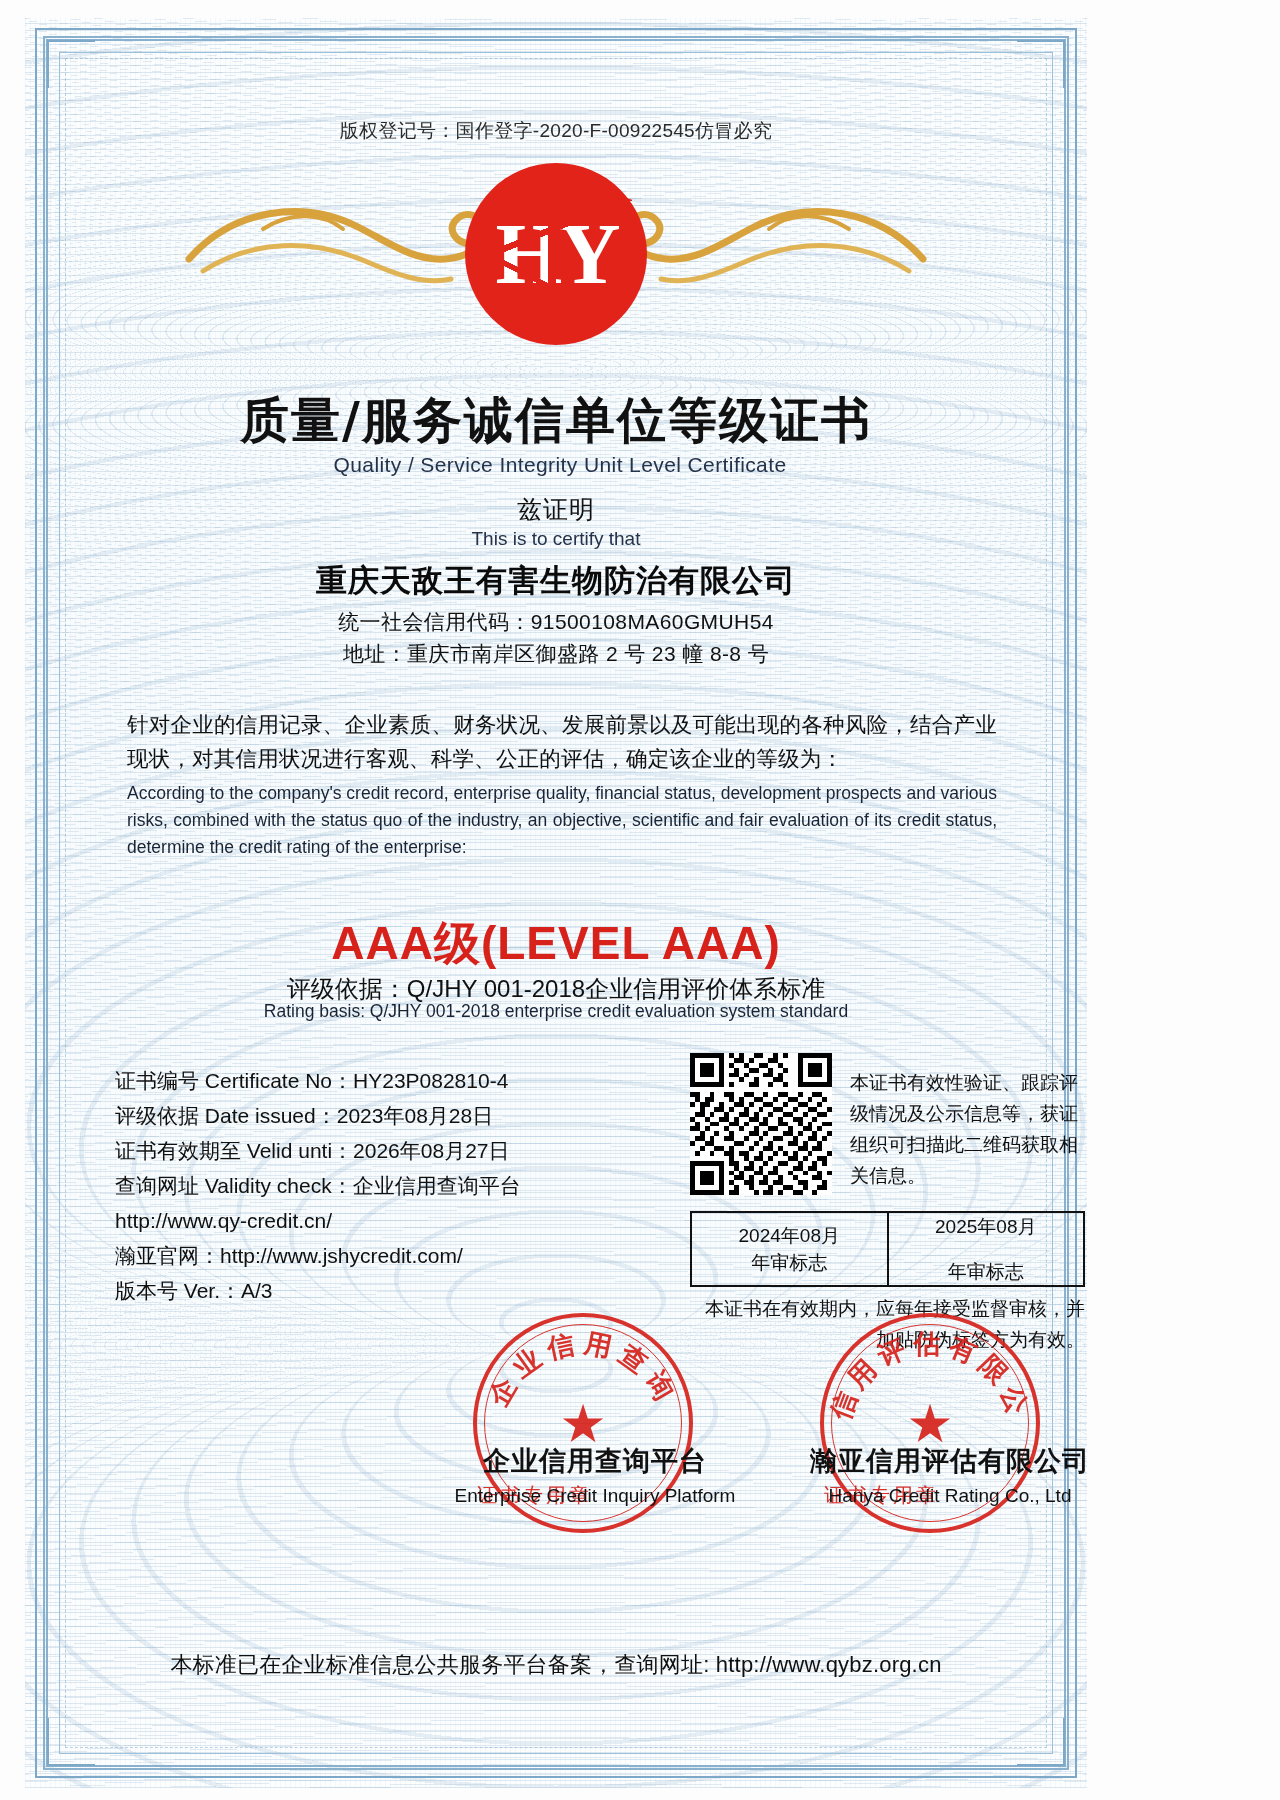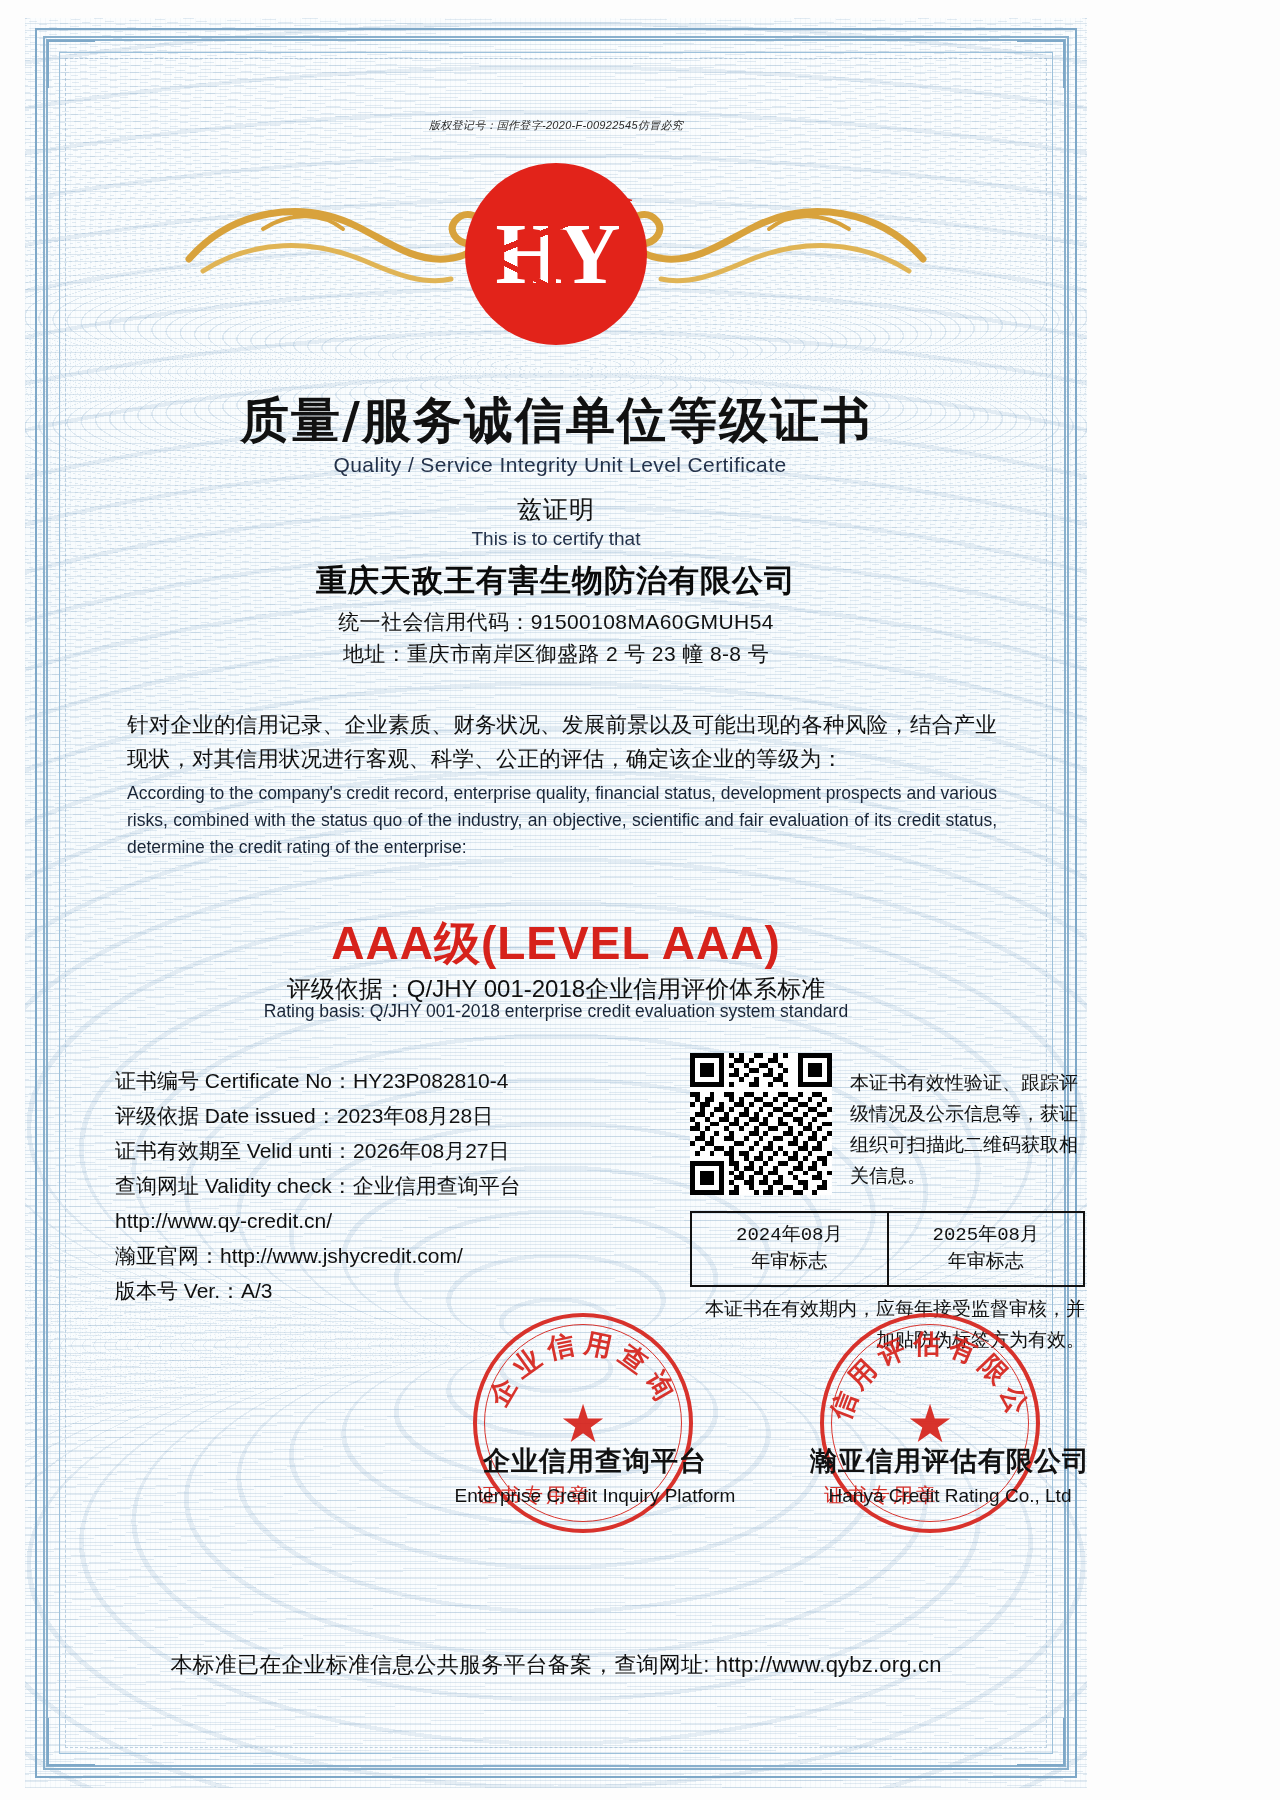--- a/index.html
+++ b/index.html
@@ -59,23 +59,22 @@
   .corner.tr{right:22px;top:22px;border-left:none;border-bottom:none;}
   .corner.bl{left:22px;bottom:22px;border-right:none;border-top:none;}
   .corner.br{right:22px;bottom:22px;border-left:none;border-top:none;}
 
   .content{position:absolute;left:50px;top:50px;right:50px;bottom:50px;}
 
   
   .copyright{
     position:absolute;top:50px;left:0;right:0;
     text-align:center;
-    font-size:11px;color:#2a2a2a;
+    font-size:19px;color:#2a2a2a;
     letter-spacing:.3px;
-    font-style:italic;
   }
   
   .logo-wrap{
     position:absolute;top:75px;left:0;right:0;height:190px;
   }
   .flourish{
     position:absolute;top:56px;width:330px;height:110px;
   }
   .flourish.left{left:108px;}
   .flourish.right{right:108px;transform:scaleX(-1);}
@@ -172,28 +171,28 @@
   .qr-block{position:absolute;top:985px;left:615px;width:400px;}
   .qr-img{
     position:absolute;left:0;top:0;width:142px;height:142px;
     background:#fff;
   }
   .qr-note{
     position:absolute;left:160px;top:14px;width:235px;
     font-size:19px;line-height:31px;color:#101010;
   }
   .stamps-row{
-    position:absolute;left:0;top:158px;width:395px;display:flex;gap:0;font-family:Liberation Mono, monospace;
+    position:absolute;left:0;top:158px;width:395px;display:flex;gap:0;
   }
   .year-box{
     width:196px;height:72px;border:2px solid #111;
     display:flex;flex-direction:column;align-items:center;justify-content:center;
     font-size:19px;color:#101010;line-height:27px;background:transparent;
   }
-  .year-box + .year-box{margin-left:-2px;}
+  .year-box + .year-box{margin-left:-2px;justify-content:space-between;}
   .qr-footnote{
     position:absolute;left:0;top:240px;width:395px;
     text-align:right;font-size:19px;line-height:31px;color:#101010;
   }
 
   
   .seal{
     position:absolute;width:212px;height:212px;border-radius:50%;
     border:4px solid #d6221b;
     color:#d6221b;

